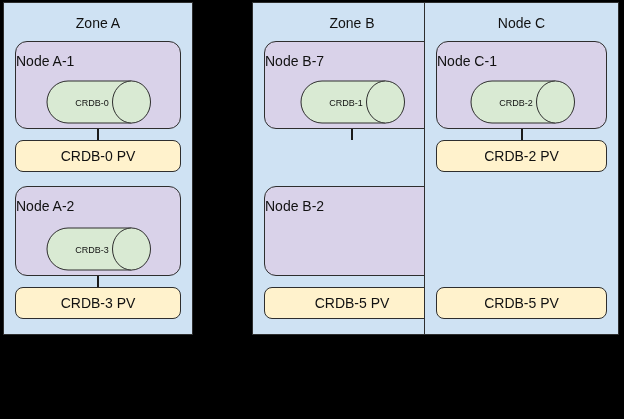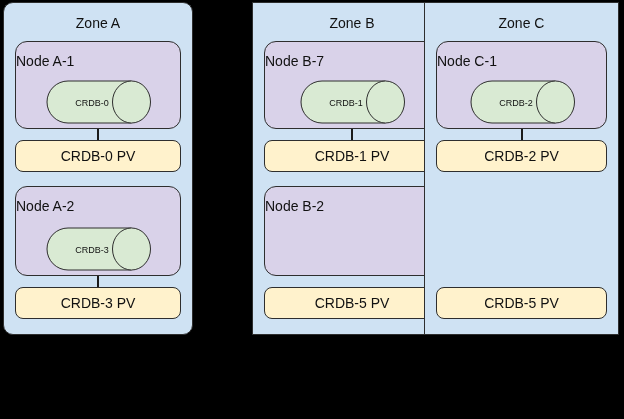--- a/index.html
+++ b/index.html
@@ -38,21 +38,21 @@
   
   .node-1{top:38px;height:88px;}
   .cyl-1{top:38px;}
   .conn-1{top:126px;height:11px;}
   .pv-1{top:137px;}
   .node-2{top:183px;height:90px;padding-left:40px;}
   .cyl-2{top:40px;}
   .conn-2{top:273px;height:11px;}
   .pv-2{top:284px;}
   
-  .zone-a{left:3px;width:190px;border-radius:10px;}
+  .zone-a{left:3px;width:190px;}
   .zone-b{left:208px;width:200px;margin-left:44px;}
   .zone-c{left:424px;width:195px;}
   .cyl text{font-family:"Liberation Sans",sans-serif;}
 </style>
 </head>
 <body>
 
 <div id="canvas">
 
   <div class="zone zone-a">
@@ -90,34 +90,31 @@
 
     <div class="node node-1">
       <div class="node-label">Node B-7</div>
       <svg class="cyl cyl-1" width="106" height="44" viewBox="0 0 106 44">
         <path d="M 86.5 1 L 23 1 A 21 21 0 0 0 23 43 L 86.5 43" fill="#d9ead3" stroke="#2e2e2e" stroke-width="1"></path>
         <ellipse cx="86.5" cy="22" rx="19" ry="21" fill="#d9ead3" stroke="#2e2e2e" stroke-width="1"></ellipse>
         <text x="47" y="25.5" text-anchor="middle" font-size="9" fill="#111">CRDB-1</text>
       </svg>
     </div>
     <div class="connector conn-1"></div>
-    <div class="pv pv-1">
-      <span>CRDB-1 PV</span>
-    </div>
 
     <div class="node node-2">
       <div class="node-label">Node B-2</div>
     </div>
     <div class="pv pv-2">
       <span>CRDB-5 PV</span>
     </div>
   </div>
 
   <div class="zone zone-c">
-    <div class="zone-label">Zone C</div>
+    <div class="zone-label">Node C</div>
 
     <div class="node node-1">
       <div class="node-label">Node C-1</div>
       <svg class="cyl cyl-1" width="106" height="44" viewBox="0 0 106 44">
         <path d="M 86.5 1 L 23 1 A 21 21 0 0 0 23 43 L 86.5 43" fill="#d9ead3" stroke="#2e2e2e" stroke-width="1"></path>
         <ellipse cx="86.5" cy="22" rx="19" ry="21" fill="#d9ead3" stroke="#2e2e2e" stroke-width="1"></ellipse>
         <text x="47" y="25.5" text-anchor="middle" font-size="9" fill="#111">CRDB-2</text>
       </svg>
     </div>
     <div class="connector conn-1"></div>

